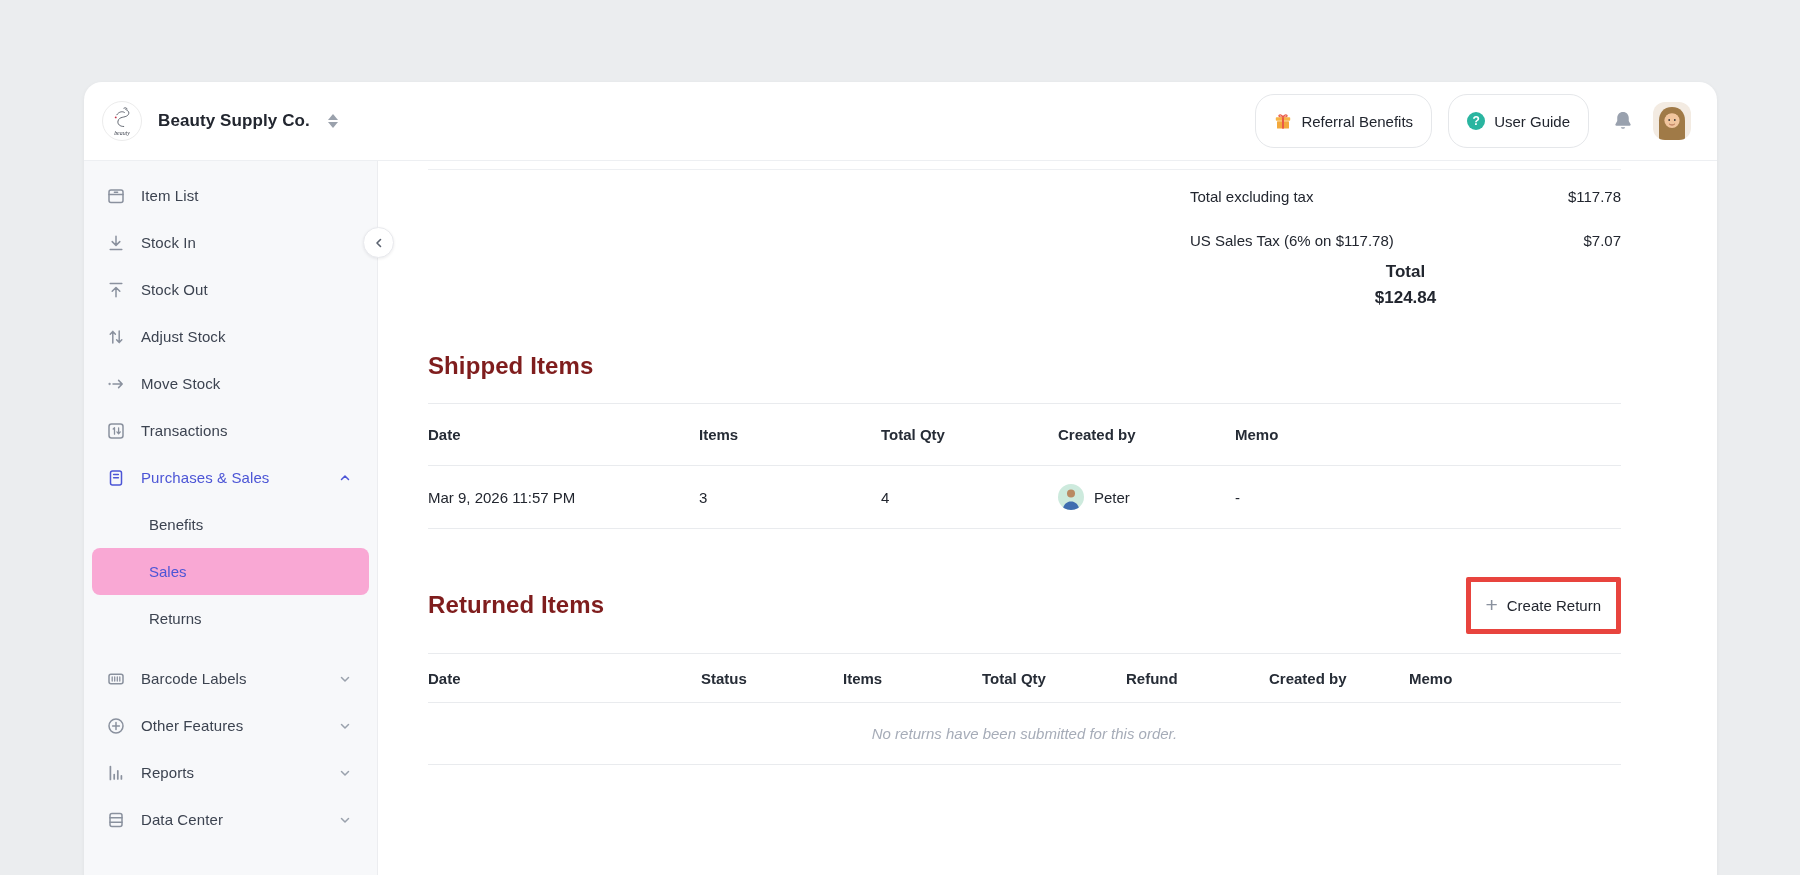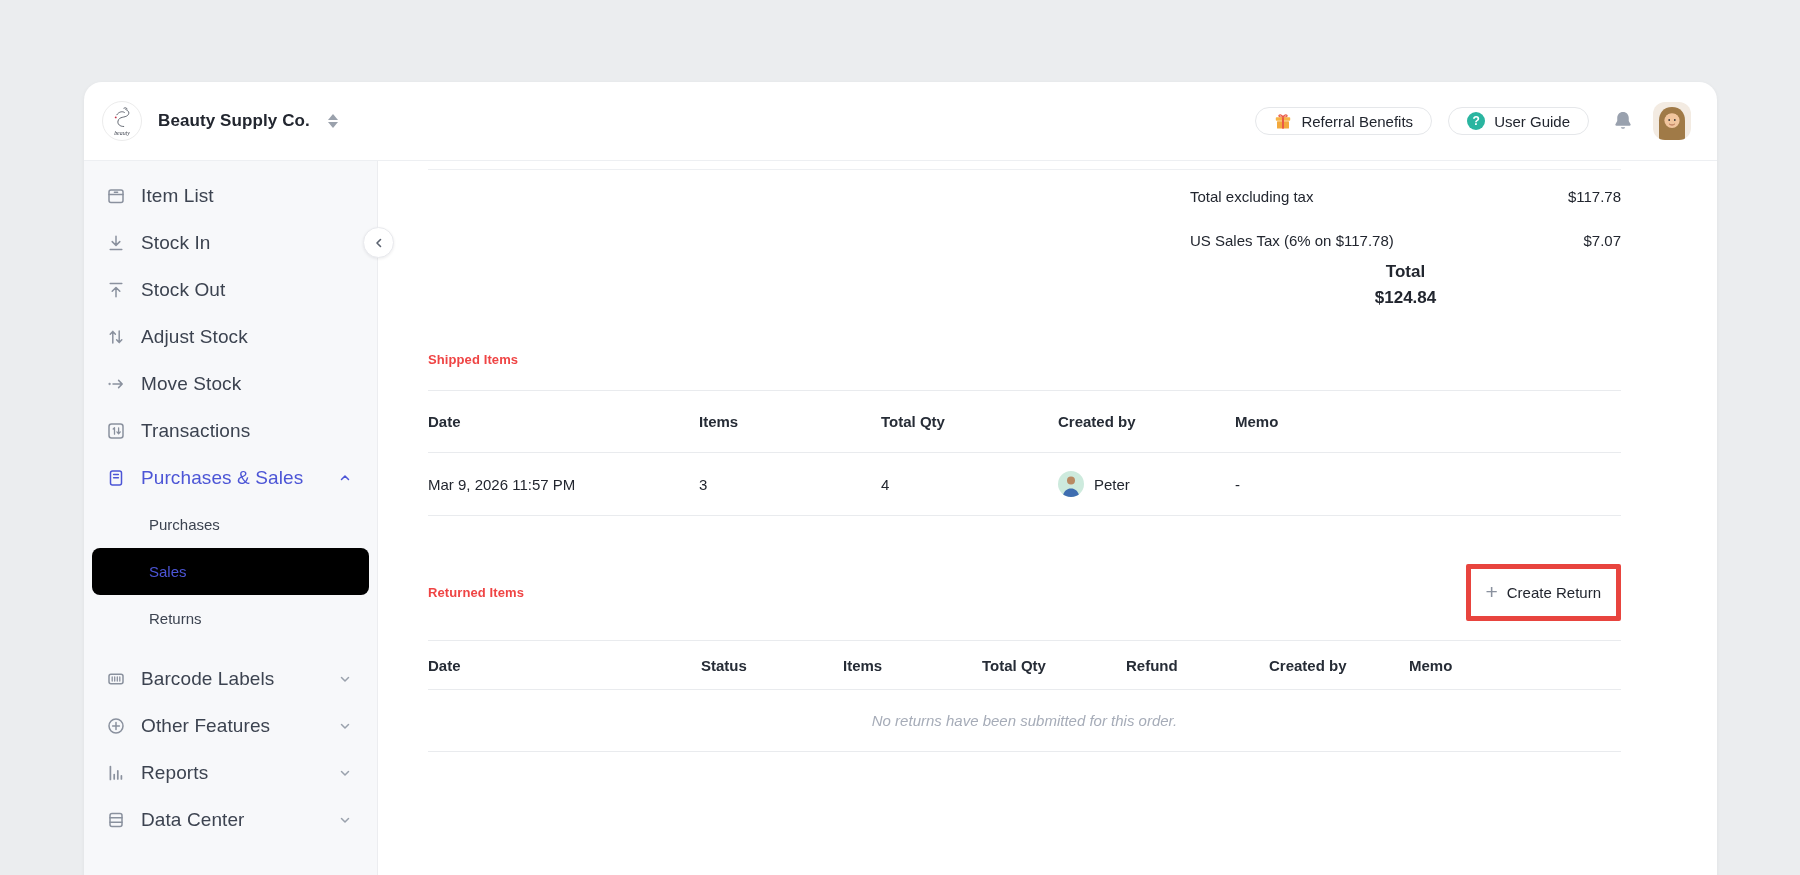--- a/index.html
+++ b/index.html
@@ -25,21 +25,21 @@
     border:1px solid #ececec; display:flex; align-items:center; justify-content:center;
     overflow:hidden; flex:0 0 auto;
   }
   .company-switcher { display:flex; align-items:center; cursor:pointer; }
   .company-name { font-size:17px; font-weight:700; margin-left:16px; letter-spacing:.1px; }
   .switch-arrows { margin-left:18px; display:flex; flex-direction:column; gap:2px; }
   .switch-arrows .tri-up { width:0; height:0; border-left:5px solid transparent; border-right:5px solid transparent; border-bottom:6px solid #9aa1ac; }
   .switch-arrows .tri-down { width:0; height:0; border-left:5px solid transparent; border-right:5px solid transparent; border-top:6px solid #9aa1ac; }
   .header-right { margin-left:auto; display:flex; align-items:center; }
   .pill {
-    height:28px; border:1px solid #e5e7ea; border-radius:19px; background:#fff;
+    height:54px; border:1px solid #e5e7ea; border-radius:19px; background:#fff;
     display:flex; align-items:center; gap:9px; padding:0 18px;
     font-size:15px; color:#22262f; cursor:pointer; font-family:inherit;
   }
   .pill + .pill { margin-left:16px; }
   .q-circle {
     width:18px; height:18px; border-radius:50%; background:#2ab5a0; color:#fff;
     font-size:12px; font-weight:700; display:flex; align-items:center; justify-content:center;
   }
   .bell-btn { margin-left:22px; background:none; border:none; cursor:pointer; display:flex; }
   .avatar-top {
@@ -50,43 +50,43 @@
   .card-body { display:flex; height:821px; }
   .sidebar {
     width:294px; flex:0 0 294px; background:#f7f8fa;
     border-right:1px solid #ecedf0; padding-top:11px;
   }
   .nav-item {
     height:47px; display:flex; align-items:center;
     padding:0 26px 0 22px; cursor:pointer; color:#3c4350;
   }
   .nav-icon { width:20px; height:20px; margin-right:15px; display:flex; flex:0 0 auto; }
-  .nav-label { font-size:19px; letter-spacing:.1px; }
+  .nav-label { font-size:15px; letter-spacing:.1px; }
   .nav-item.accent, .nav-item.accent .nav-label { color:#4c55d6; }
   .nav-chevron { margin-left:auto; display:flex; }
   .sub-item {
     height:47px; display:flex; align-items:center;
     padding-left:57px; cursor:pointer; color:#3c4350; font-size:15px;
     border-radius:8px; margin:0 8px;
   }
-  .sub-item.selected { background:#000000; color:#4c55d6; }
+  .sub-item.selected { background:#f9a8d4; color:#4c55d6; }
   .group-gap { margin-top:13px; }
   .collapse-btn {
     position:absolute; left:279px; top:145px; width:31px; height:31px;
     border-radius:50%; background:#fff; border:1px solid #e9eaee;
     box-shadow:0 1px 3px rgba(20,24,40,.08); cursor:pointer;
     display:flex; align-items:center; justify-content:center; z-index:5;
   }
   
   .content { flex:1; padding:0 96px 0 50px; }
   .summary { margin-top:8px; border-top:1px solid #edeff2; padding-top:4px; }
   .summary-inner { width:431px; margin-left:auto; }
   .summary-row { height:44px; display:flex; align-items:center; justify-content:space-between; font-size:15px; color:#22262f; }
   .summary-row.total { height:46px; font-size:17px; font-weight:700;flex-direction:column; }
-  h2.section-title { font-size:13px; font-weight:700; color:#ef4444; letter-spacing:.1px; }
+  h2.section-title { font-size:24px; font-weight:700; color:#7f1d1d; letter-spacing:.1px; }
   .shipped { margin-top:44px; }
   .shipped .tbl { margin-top:23px; }
   .tbl { border-top:1px solid #e9ebee; }
   .tbl-row { border-bottom:1px solid #e9ebee; display:grid; align-items:center; }
   .shipped-grid { grid-template-columns:271px 182px 177px 177px 1fr; }
   .returned-grid { grid-template-columns:273px 142px 139px 144px 143px 140px 1fr; }
   .tbl-head { font-weight:700; color:#262c36; }
   .shipped .tbl-head { height:62px; }
   .shipped .tbl-data { height:63px; }
   .cell-user { display:flex; align-items:center; gap:10px; }
@@ -245,21 +245,21 @@
         </span>
         <span class="nav-label">Purchases &amp; Sales</span>
         <span class="nav-chevron">
           <svg width="12" height="12" viewBox="0 0 12 12">
               <path d="M2.5 7.5 L6 4 L9.5 7.5" fill="none" stroke="#4c55d6" stroke-width="1.5" stroke-linecap="round" stroke-linejoin="round"></path>
             </svg>
         </span>
       </div>
 
       <div class="sub-item">
-        <span>Purchases</span>
+        <span>Benefits</span>
       </div>
       <div class="sub-item selected">
         <span>Sales</span>
       </div>
       <div class="sub-item">
         <span>Returns</span>
       </div>
 
       <div class="nav-item group-gap">
         <span class="nav-icon">

